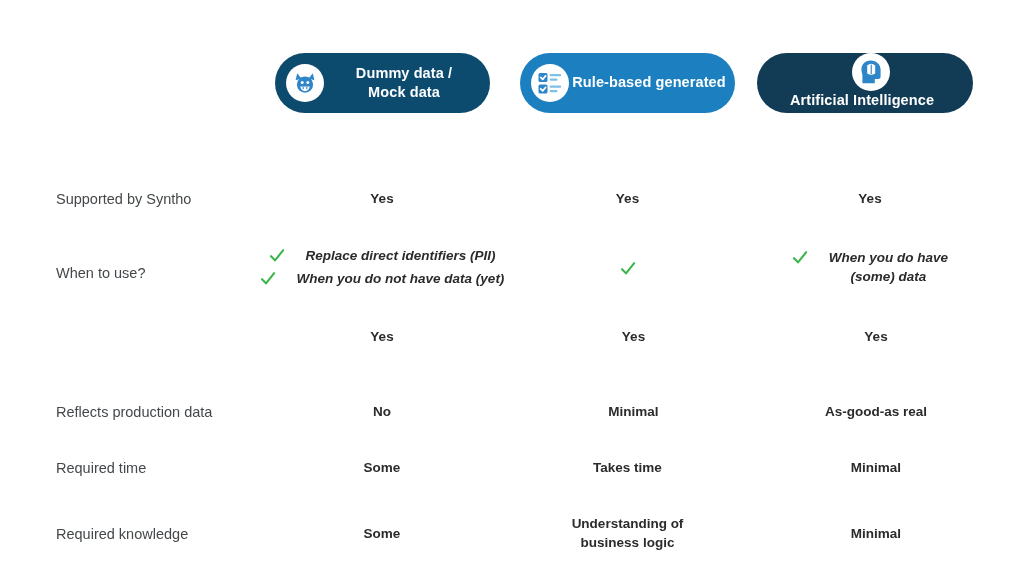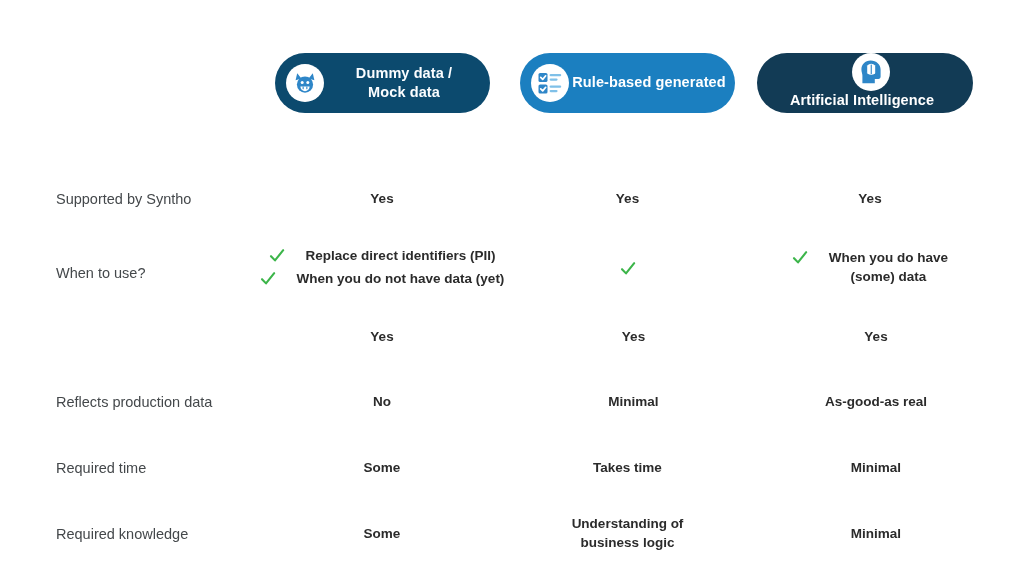--- a/index.html
+++ b/index.html
@@ -95,20 +95,21 @@
     text-align: center;
   }
   .cell.c1 { left: 246px; width: 272px; }
   .cell.c2 { left: 506px; width: 243px; }
   .cell.c3 { left: 752px; width: 236px; }
   .check-line {
     display: flex;
     align-items: flex-start;
     justify-content: center;
     gap: 21px;
+    font-style: italic;
   }
   .check-lines { display: flex; flex-direction: column; gap: 4px; }
   .check-ico {
     flex: 0 0 auto;
     width: 16px;
     height: 16px;
     margin-top: 1px;
   }
   .check-ico svg { display: block; }
   .check-txt {
@@ -239,21 +240,21 @@
       </div>
     </div>
   </div>
 
   <div class="row" style="top:278px;height:22px;">
     <div class="cell c1">Yes</div>
     <div class="cell c2" style="left:512px;">Yes</div>
     <div class="cell c3" style="left:758px;">Yes</div>
   </div>
 
-  <div class="row" style="top:343px;height:22px;">
+  <div class="row" style="top:353px;height:22px;">
     <div class="row-label">Reflects production data</div>
     <div class="cell c1">No</div>
     <div class="cell c2" style="left:512px;">Minimal</div>
     <div class="cell c3" style="left:758px;">As-good-as real</div>
   </div>
 
   <div class="row" style="top:409px;height:22px;padding-left:36px;">
     <div class="row-label">Required time</div>
     <div class="cell c1">Some</div>
     <div class="cell c2">Takes time</div>

